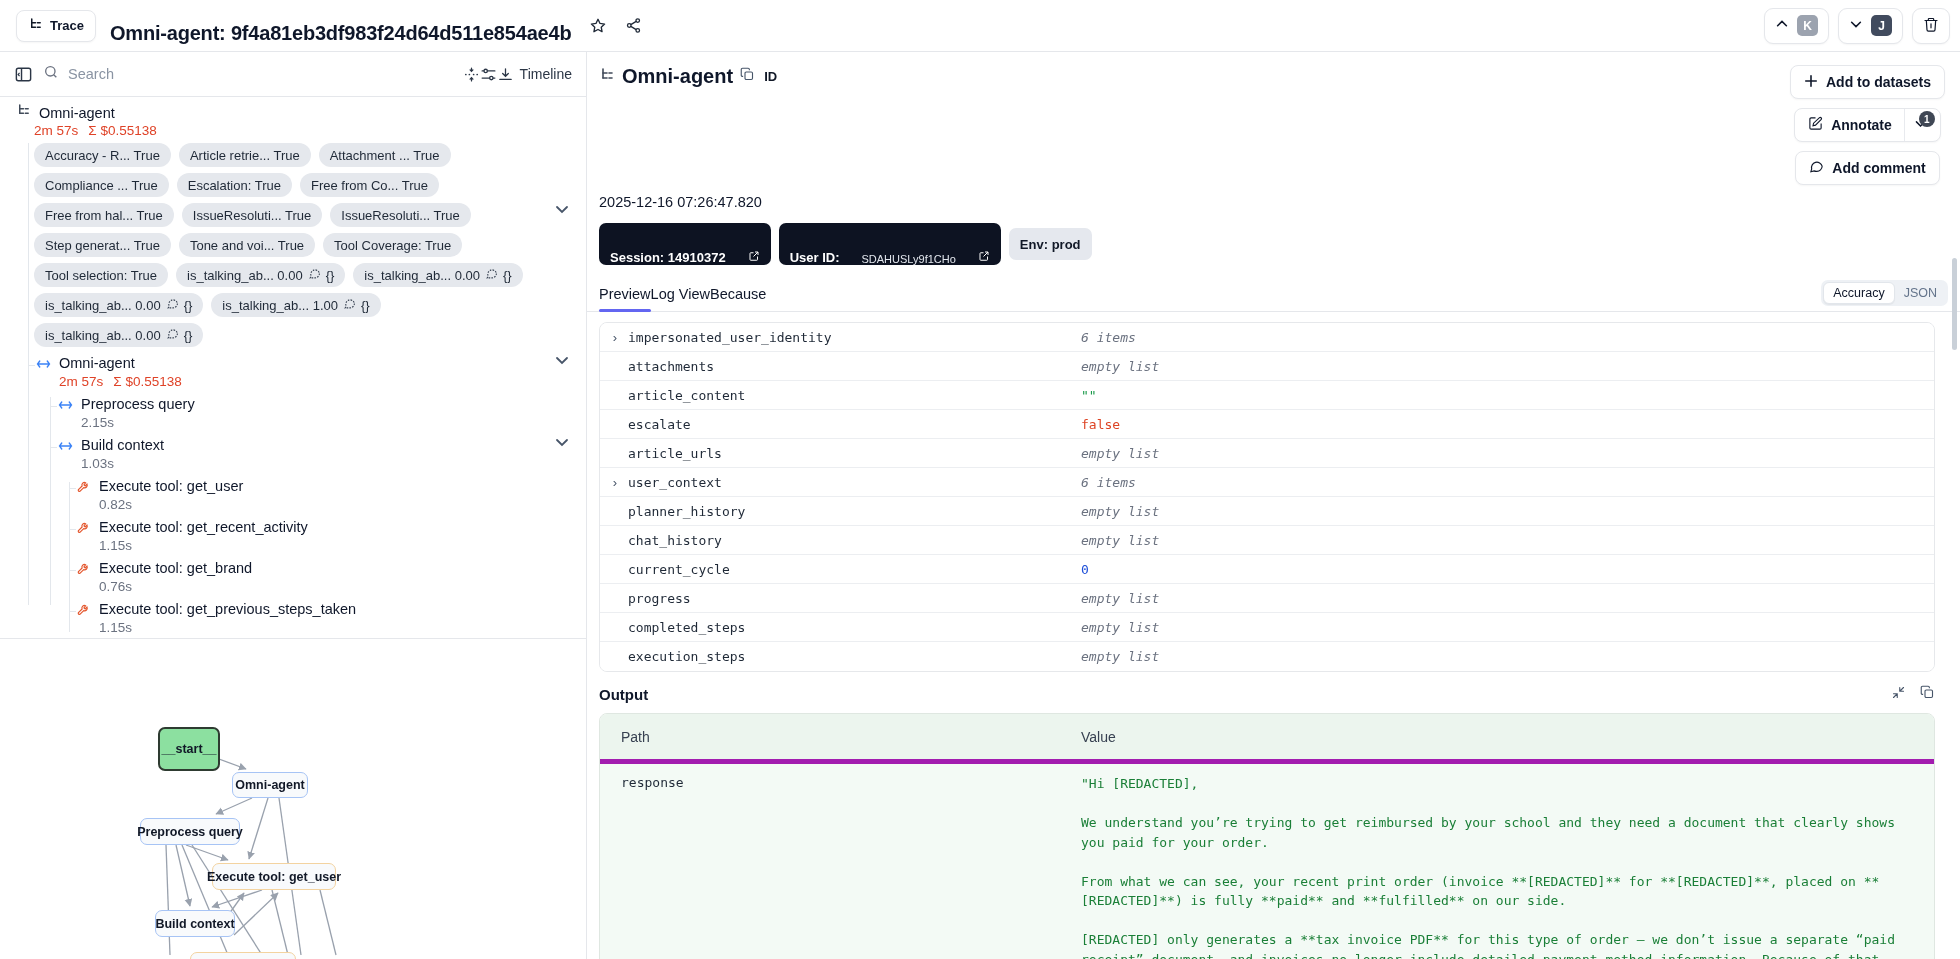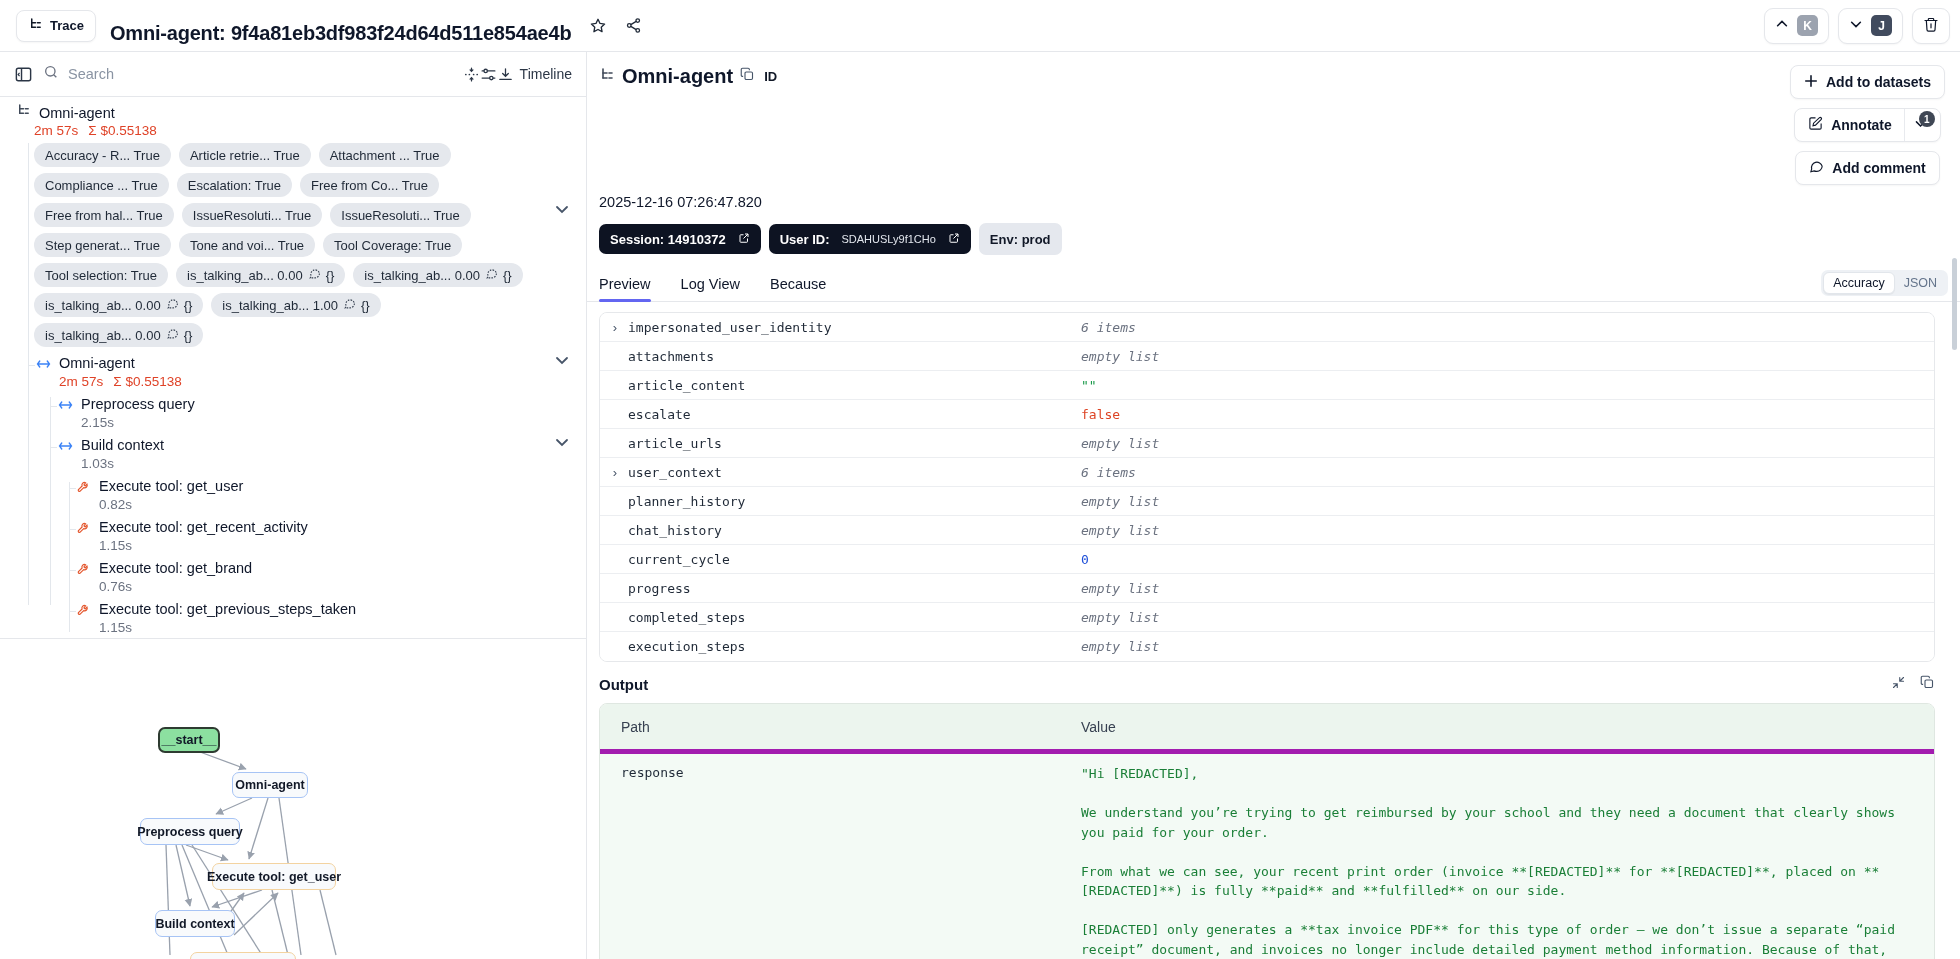--- a/index.html
+++ b/index.html
@@ -86,29 +86,29 @@
   .a-btn { display:inline-flex; align-items:center; gap:8px; height:34px; padding:0 13px;
            border:1px solid #e5e7eb; border-radius:8px; background:#fff; font-size:14px;
            font-weight:600; color:#0f172a; cursor:pointer; box-shadow:0 1px 2px rgba(0,0,0,.04); }
   .split-right { display:inline-flex; align-items:center; border-left:1px solid #e8eaee;
                  margin-left:4px; padding-left:9px; position:relative; height:100%; }
   .num-badge { position:absolute; top:2px; right:-8px; width:16px; height:16px; border-radius:50%;
                background:#3f4754; color:#fff; font-size:10px; font-weight:700;
                display:flex; align-items:center; justify-content:center; }
   .m-timestamp { margin:9px 0 0 12px; font-size:14.5px; color:#0f172a; }
   .pill-row { display:flex; gap:8px; margin:13px 0 0 12px; align-items:center; }
-  .pill-dark { display:inline-flex; align-items:center; gap:12px; background:#0d1322; color:#fff;
-               border-radius:7px; height:30px; padding:0 11px; font-size:13px; font-weight:700;
+  .pill-dark { display:inline-flex; align-items:flex-end; gap:22px; background:#0d1322; color:#fff;
+               border-radius:7px; height:42px; padding:0 11px; font-size:13px; font-weight:700;
                cursor:pointer; }
   .pill-dark .pv { font-size:11px; font-weight:400; color:#e3e7ee; }
   .pill-light { display:inline-flex; align-items:center; background:#e5e8ee; color:#111827;
                 border-radius:7px; height:32px; padding:0 11px; font-size:13px; font-weight:600; }
   .tabs-row { display:flex; align-items:flex-end; justify-content:space-between;
               margin-top:15px; padding:0 12px; border-bottom:1px solid #e5e7eb; }
-  .tabs { display:flex; gap:30px; }
+  .tabs { display:flex; }
   .tab { font-size:14.5px; padding-bottom:9px; cursor:pointer; color:#0f172a; position:relative; }
   .tab.active { font-weight:500; }
   .tab.active::after { content:""; position:absolute; left:0; right:0; bottom:-1px; height:3px;
                        background:#6366f1; border-radius:2px; }
   .fmt-toggle { display:flex; align-items:center; background:#eef1f5; border-radius:7px;
                 padding:2px; margin-bottom:5px; }
   .fmt-opt { font-size:12.5px; padding:3px 9px; color:#64748b; cursor:pointer; }
   .fmt-opt.active { background:#fff; color:#0f172a; border:1px solid #e2e6eb; border-radius:6px;
                     box-shadow:0 1px 1px rgba(0,0,0,.05); font-weight:500; }
 
@@ -456,21 +456,21 @@
             <line x1="182" y1="206" x2="228" y2="316"></line>
             <line x1="192" y1="206" x2="262" y2="316"></line>
             <line x1="166" y1="206" x2="170" y2="316"></line>
             <line x1="262" y1="251" x2="212" y2="268" marker-end="url(#arr)"></line>
             <line x1="272" y1="251" x2="288" y2="316"></line>
             <line x1="320" y1="251" x2="336" y2="316"></line>
             <line x1="214" y1="296" x2="244" y2="254" marker-end="url(#arr)"></line>
             <line x1="234" y1="296" x2="278" y2="254" marker-end="url(#arr)"></line>
           </g>
         </svg>
-        <div class="gnode start" style="left:158px; top:88px; width:62px; height:26px;">
+        <div class="gnode start" style="left:158px; top:88px; width:62px; height:44px;">
             <span>__start__</span>
           </div>
         <div class="gnode" style="left:232px; top:133px; width:76px; height:26px;">
             <span>Omni-agent</span>
           </div>
         <div class="gnode" style="left:140px; top:179px; width:100px; height:27px;">
             <span>Preprocess query</span>
           </div>
         <div class="gnode tool" style="left:212px; top:224px; width:124px; height:27px;">
             <span>Execute tool: get_user</span>

